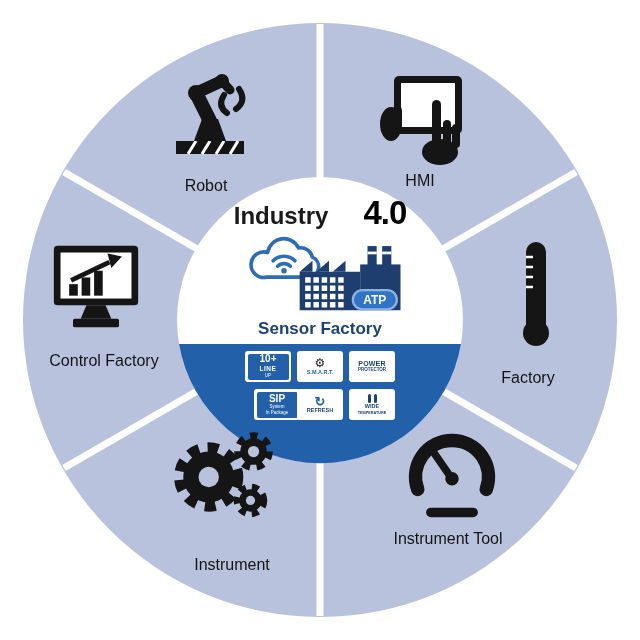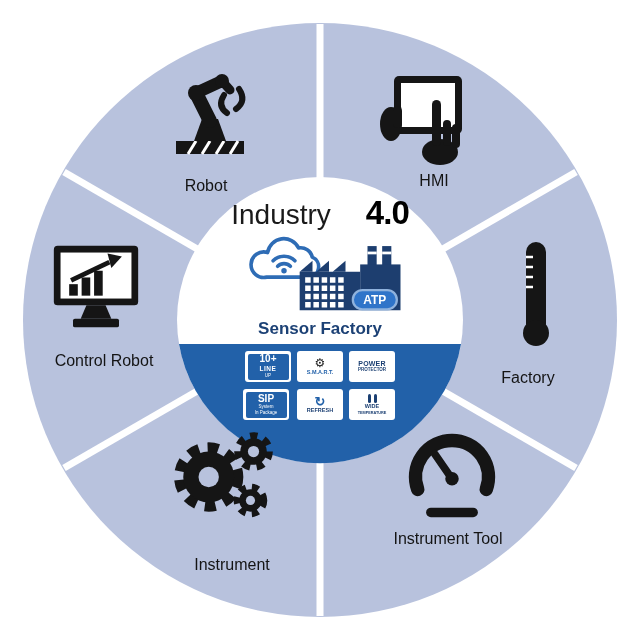--- a/index.html
+++ b/index.html
@@ -16,21 +16,21 @@
     font-weight:500;
     color:#141414;
     text-align:center;
     line-height:1.18;
   }
   
   .title-row {
     left:220px; top:194px; width:200px;
     display:flex; justify-content:center; align-items:baseline; gap:7px;
   }
-  .title-word { font-size:28px; color:#1a1a1a; }
+  .title-word { font-size:24px; color:#1a1a1a;font-weight:bold; }
   .title-version { font-size:33px; font-weight:bold; color:#000; letter-spacing:-1px;margin-left:28px; }
   .smart-factory {
     left:230px; top:319px; width:180px;
     text-align:center; font-size:17px; font-weight:bold; color:#1c4175;
   }
   
   .badge {
     position:absolute; width:46px; height:31px;
     background:#ffffff; border-radius:3px;
     display:flex; align-items:center; justify-content:center;
@@ -136,21 +136,21 @@
     <span class="gear-glyph">⚙</span>
     <span class="smart-label">S.M.A.R.T.</span>
   </div>
 </div>
 <div class="badge" style="left:349px;top:351px">
   <div class="badge-inner">
     <span class="wt1">POWER</span>
     <span class="wt2">PROTECTOR</span>
   </div>
 </div>
-<div class="badge badge-blue" style="left:243px;top:389px">
+<div class="badge badge-blue" style="left:254px;top:389px">
   <div class="badge-inner">
     <span class="bb1">SIP</span>
     <span class="bb3">System</span>
     <span class="bb3">In Package</span>
   </div>
 </div>
 <div class="badge" style="left:297px;top:389px">
   <div class="badge-inner">
     <span class="refresh-glyph">↻</span>
     <span class="smart-label" style="color:#1b3f72">REFRESH</span>
@@ -234,17 +234,17 @@
   <rect x="22" y="44" width="9" height="12" fill="#151515"></rect>
   <rect x="35" y="37" width="9" height="19" fill="#151515"></rect>
   <rect x="48" y="30" width="9" height="26" fill="#151515"></rect>
   <path d="M24,40 L64,21" stroke="#151515" stroke-width="5"></path>
   <polygon points="62,12 77,15 66,27" fill="#151515"></polygon>
   <path d="M40,66 h20 l6,14 h-32 z" fill="#151515"></path>
   <rect x="26" y="80" width="48" height="9" rx="2" fill="#151515"></rect>
 </svg>
 
 <div class="abs seg-label" style="left:136px;top:177px;width:140px">Robot</div>
-<div class="abs seg-label" style="left:374px;top:172px;width:120px">HMI</div>
+<div class="abs seg-label" style="left:360px;top:172px;width:120px">HMI</div>
 <div class="abs seg-label" style="left:468px;top:369px;width:120px">Factory</div>
 <div class="abs seg-label" style="left:378px;top:530px;width:140px">Instrument Tool</div>
 <div class="abs seg-label" style="left:152px;top:556px;width:160px">Instrument</div>
-<div class="abs seg-label" style="left:44px;top:352px;width:120px">Control Robot</div>
+<div class="abs seg-label" style="left:44px;top:352px;width:120px">Control Factory</div>
 
 </body></html>

